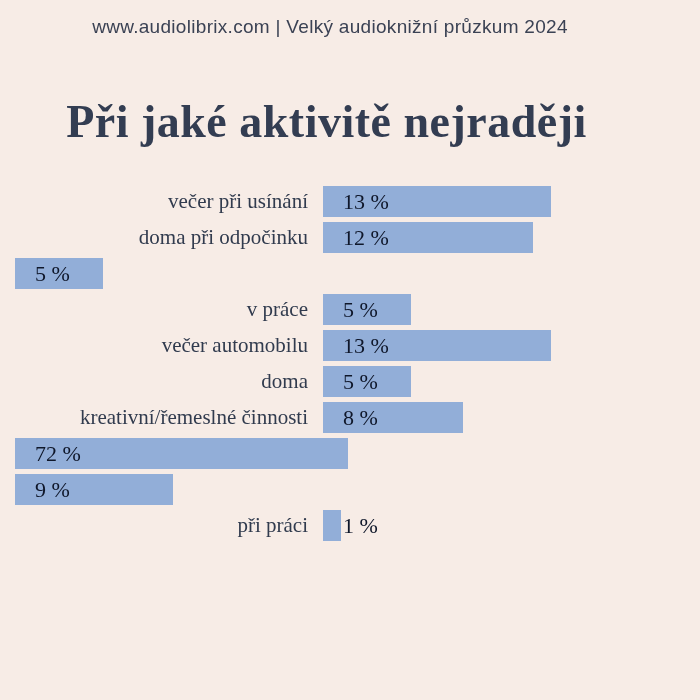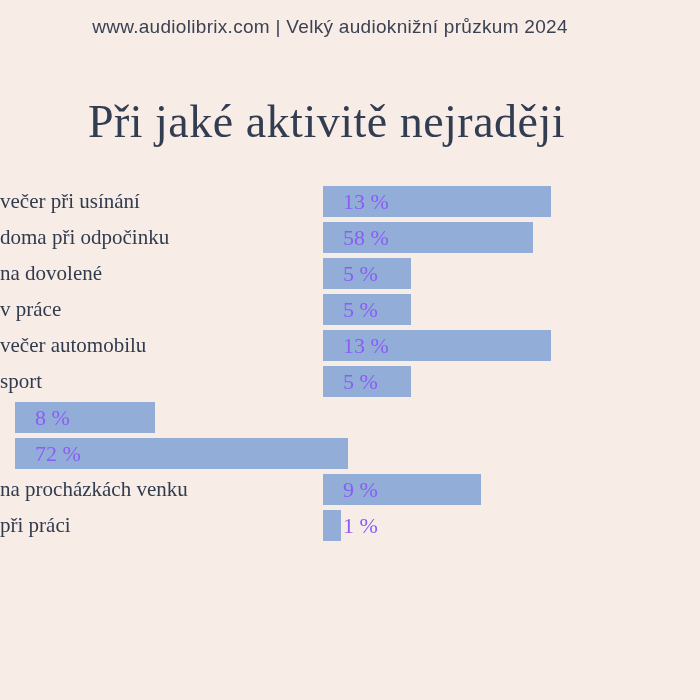--- a/index.html
+++ b/index.html
@@ -24,37 +24,38 @@
     font-family: "Liberation Sans", sans-serif;
     font-size: 19px;
     letter-spacing: 0.3px;
     color: #3b4254;
     line-height: 23px;
   }
   .title {
     margin: 55px 7px 0 0;
     text-align: center;
     font-family: "Liberation Serif", serif;
-    font-weight: normal;
+    font-weight: bold;
     font-size: 46px;
     line-height: 57px;
     color: #333d52;
     letter-spacing: 0.5px;
   }
   .chart {
     margin-top: 36px;
   }
   .row {
     display: flex;
     align-items: center;
     height: 31px;
     margin-bottom: 5px;
   }
   .cat-label {
     flex: 0 0 308px;
+    text-align: right;
     font-size: 21px;
     line-height: 31px;
     color: #313b4e;
     white-space: nowrap;
   }
   .bar-area {
     position: relative;
     flex: 1;
     height: 31px;
     margin-left: 15px;
@@ -65,21 +66,21 @@
     top: 0;
     height: 31px;
   }
   .val-label {
     position: absolute;
     left: 20px;
     top: 0;
     height: 31px;
     line-height: 32px;
     font-size: 22px;
-    color: #8b5cf6;
+    color: #0f172a;
     white-space: nowrap;
   }
 </style>
 </head>
 <body>
 
 <div class="page">
   <div class="header">
     <span>www.audiolibrix.com | Velký audioknižní průzkum 2024</span>
   </div>
@@ -91,65 +92,64 @@
         <div class="cat-label">večer při usínání</div>
         <div class="bar-area">
           <div class="bar" style="width: 227.5px; background: rgb(146, 174, 216);"></div>
           <div class="val-label">13 %</div>
         </div>
       </div>
       <div class="row">
         <div class="cat-label">doma při odpočinku</div>
         <div class="bar-area">
           <div class="bar" style="width: 210px; background: rgb(146, 174, 216);"></div>
-          <div class="val-label">58 %</div>
+          <div class="val-label">12 %</div>
         </div>
       </div>
       <div class="row">
-        <div class="cat-label">na dovolené</div>
         <div class="bar-area">
           <div class="bar" style="width: 87.5px; background: rgb(146, 174, 216);"></div>
           <div class="val-label">5 %</div>
         </div>
       </div>
       <div class="row">
         <div class="cat-label">v práce</div>
         <div class="bar-area">
           <div class="bar" style="width: 87.5px; background: rgb(146, 174, 216);"></div>
           <div class="val-label">5 %</div>
         </div>
       </div>
       <div class="row">
         <div class="cat-label">večer automobilu</div>
         <div class="bar-area">
           <div class="bar" style="width: 227.5px; background: rgb(146, 174, 216);"></div>
           <div class="val-label">13 %</div>
         </div>
       </div>
       <div class="row">
-        <div class="cat-label">sport</div>
+        <div class="cat-label">doma</div>
         <div class="bar-area">
           <div class="bar" style="width: 87.5px; background: rgb(146, 174, 216);"></div>
           <div class="val-label">5 %</div>
         </div>
       </div>
       <div class="row">
+        <div class="cat-label">kreativní/řemeslné činnosti</div>
         <div class="bar-area">
           <div class="bar" style="width: 140px; background: rgb(146, 174, 216);"></div>
           <div class="val-label">8 %</div>
         </div>
       </div>
       <div class="row">
         <div class="bar-area">
           <div class="bar" style="width: 332.5px; background: rgb(146, 174, 216);"></div>
           <div class="val-label">72 %</div>
         </div>
       </div>
       <div class="row">
-        <div class="cat-label">na procházkách venku</div>
         <div class="bar-area">
           <div class="bar" style="width: 157.5px; background: rgb(146, 174, 216);"></div>
           <div class="val-label">9 %</div>
         </div>
       </div>
       <div class="row">
         <div class="cat-label">při práci</div>
         <div class="bar-area">
           <div class="bar" style="width: 17.5px; background: rgb(146, 174, 216);"></div>
           <div class="val-label">1 %</div>

